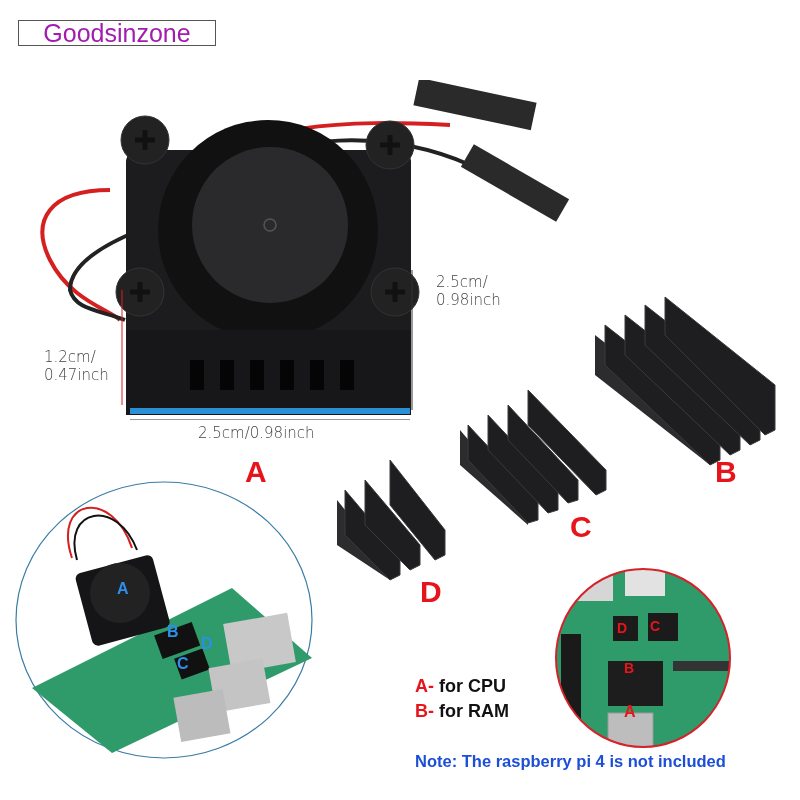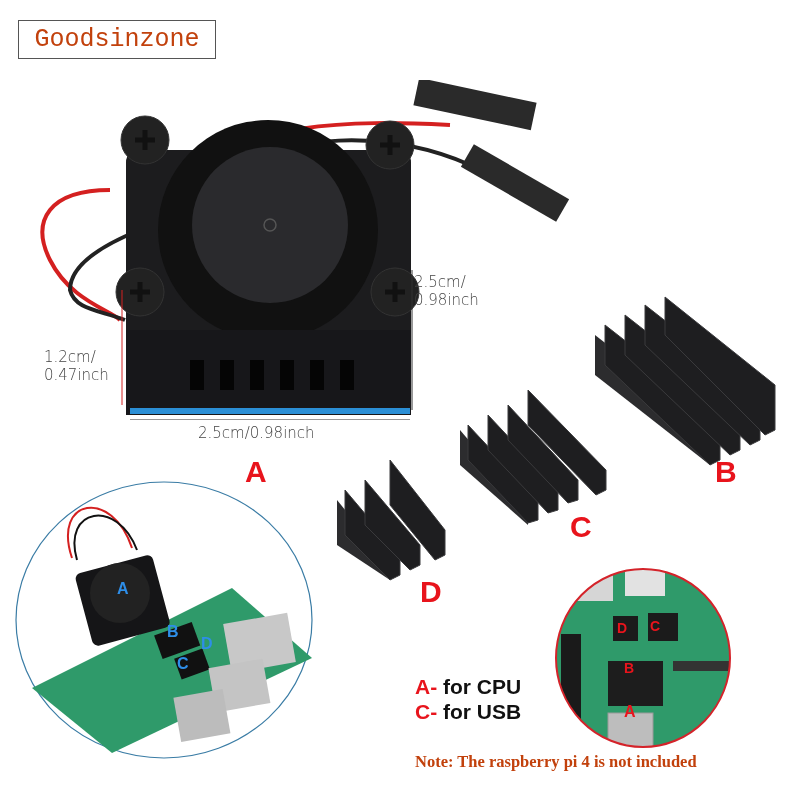--- a/index.html
+++ b/index.html
@@ -1,26 +1,26 @@
 <!DOCTYPE html>
 <html><head>
 <meta charset="utf-8">
 <style>
   html, body { margin: 0; padding: 0; background: #ffffff; }
   body { width: 800px; height: 800px; position: relative; overflow: hidden;
          font-family: "Liberation Sans", sans-serif; }
   .abs { position: absolute; }
-  .brand-box { left: 18px; top: 20px; width: 198px; height: 39px; border: 1.5px solid #555;
+  .brand-box { left: 18px; top: 20px; width: 198px; height: 26px; border: 1.5px solid #555;
                box-sizing: border-box; display: flex; align-items: center; justify-content: center;
-               font-family: Liberation Mono, monospace; font-size: 25px; color: #c2410c; }
+               font-family: Liberation Sans, sans-serif; font-size: 25px; color: #a21caf; }
   .dim { font-family: "DejaVu Sans", sans-serif; font-size: 15px; color: #444; line-height: 18px; font-weight: 300; }
   .part-label { font-family: "Liberation Sans", sans-serif; font-weight: bold; color: #e8141c; font-size: 30px; }
-  .legend { font-family: "Liberation Sans", sans-serif; font-weight: bold; font-size: 21px; line-height: 25px; color: #111; }
+  .legend { font-family: "Liberation Sans", sans-serif; font-weight: bold; font-size: 18px; line-height: 25px; color: #111; }
   .legend .key { color: #e8141c; }
-  .note { font-family: Liberation Serif, serif; font-weight: bold; color: #c2410c; font-size: 16.5px; }
+  .note { font-family: Liberation Sans, sans-serif; font-weight: bold; color: #1d4ed8; font-size: 16.5px; }
   svg { position: absolute; }
 </style>
 </head>
 <body>
 
 <div class="abs brand-box">
   <span>Goodsinzone</span>
 </div>
 
 <svg style="left:30px;top:80px" width="560" height="340" viewBox="0 0 560 340">
@@ -60,21 +60,21 @@
     <rect x="280" y="280" width="14" height="30"></rect>
       <rect x="310" y="280" width="14" height="30"></rect>
   </g>
   <rect x="100" y="328" width="280" height="6" fill="#2b8fd6"></rect>
 
   <line x1="92" y1="210" x2="92" y2="325" stroke="#d42020" stroke-width="1"></line>
   <line x1="382" y1="190" x2="382" y2="330" stroke="#333" stroke-width="1"></line>
   <line x1="100" y1="340" x2="380" y2="340" stroke="#333" stroke-width="1"></line>
 </svg>
 
-<div class="abs dim" style="left:414px;top:273px">
+<div class="abs dim" style="left:436px;top:273px">
   <div>2.5cm/</div>
   <div>0.98inch</div>
 </div>
 <div class="abs dim" style="left:44px;top:348px">
   <div>1.2cm/</div>
   <div>0.47inch</div>
 </div>
 <div class="abs dim" style="left:198px;top:424px">2.5cm/0.98inch</div>
 
 <div class="abs part-label" style="left:245px;top:455px">A</div>
@@ -148,16 +148,16 @@
   </g>
   <ellipse cx="90" cy="92" rx="87" ry="89" fill="none" stroke="#d4232a" stroke-width="2"></ellipse>
 </svg>
 <div class="abs" style="left:617px;top:620px;color:#e8141c;font-weight:bold;font-size:14px">D</div>
 <div class="abs" style="left:650px;top:618px;color:#e8141c;font-weight:bold;font-size:14px">C</div>
 <div class="abs" style="left:624px;top:660px;color:#e8141c;font-weight:bold;font-size:14px">B</div>
 <div class="abs" style="left:624px;top:703px;color:#e8141c;font-weight:bold;font-size:16px">A</div>
 
 <div class="abs legend" style="left:415px;top:674px">
   <div><span class="key">A-</span><span> for CPU</span></div>
-  <div><span class="key">C-</span><span> for USB</span></div>
+  <div><span class="key">B-</span><span> for RAM</span></div>
 </div>
 
 <div class="abs note" style="left:415px;top:752px;white-space:nowrap">Note: The raspberry pi 4 is not included</div>
 
 </body></html>

